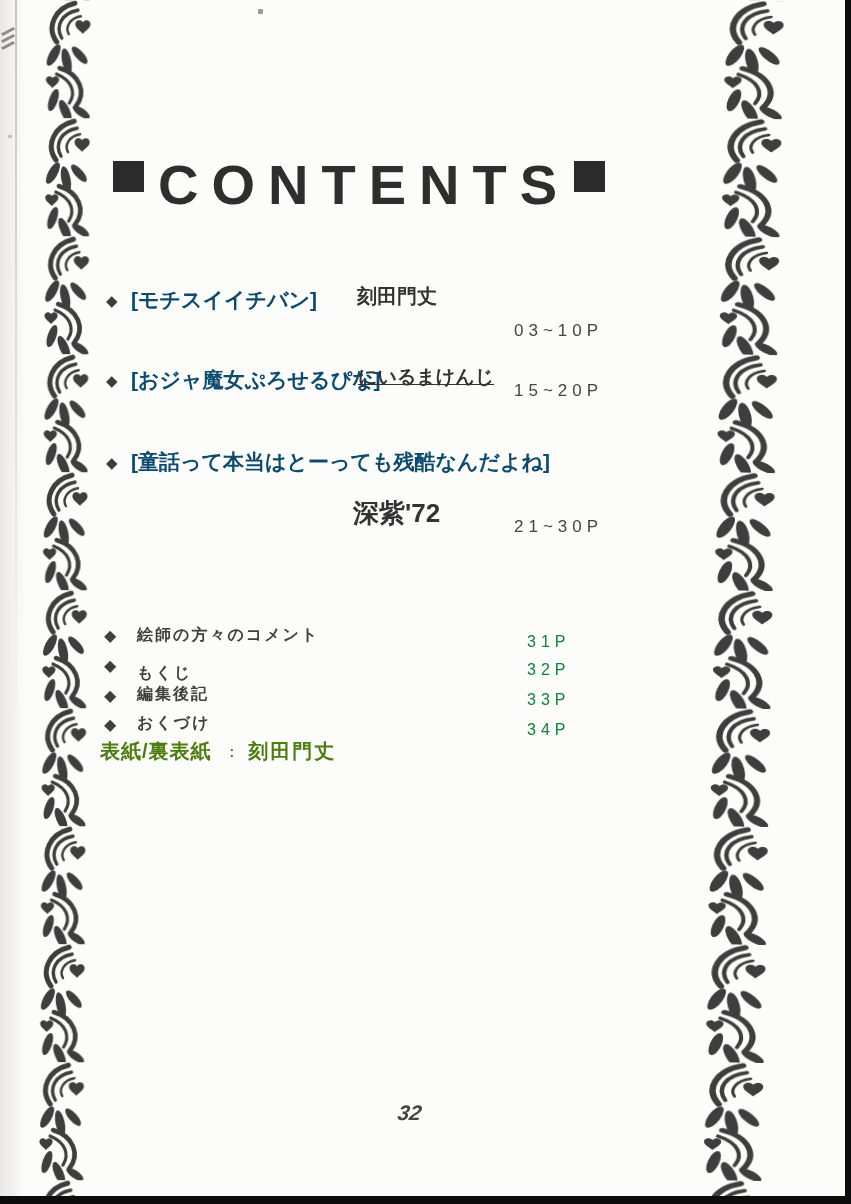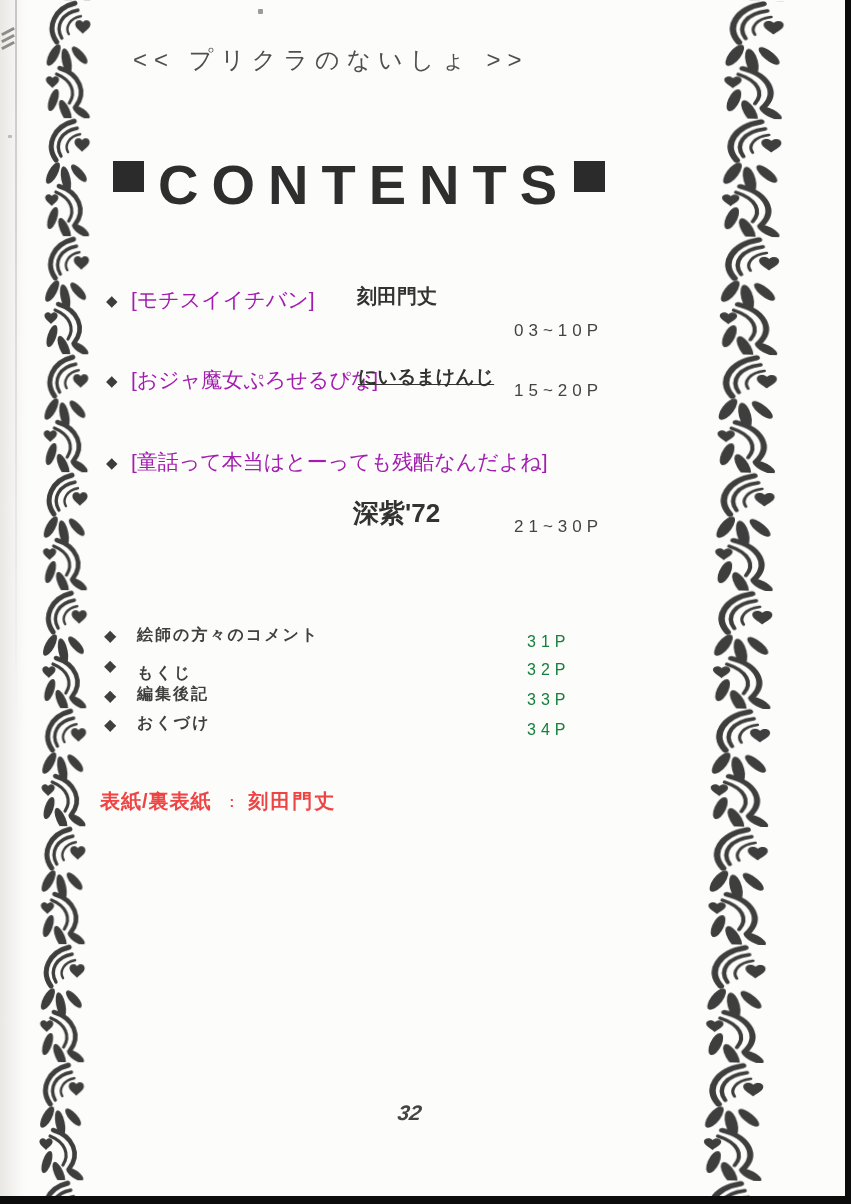--- a/index.html
+++ b/index.html
@@ -44,21 +44,21 @@
     display: flex; align-items: flex-start; white-space: nowrap; justify-content: space-between;
   }
   .black-square { width: 31px; height: 31px; background: #2b2b2b; display: inline-block; margin-top: 4px; }
   .contents-text {
     font-size: 56px; line-height: 1; font-weight: 600; letter-spacing: 13px;
     color: #2e2e2e; margin: 0 4px 0 14px;
   }
 
   
   .bullet { position: absolute; font-size: 15px; color: #3c3c3c; }
-  .work-title { position: absolute; left: 131px; font-size: 21px; font-weight: 400; white-space: nowrap; color: #a21caf; }
+  .work-title { position: absolute; left: 131px; font-size: 21px; font-weight: 700; white-space: nowrap; color: #0c4a6e; }
   .work-author { position: absolute; font-size: 20px; font-weight: 700; white-space: nowrap; color: #333; }
   .work-pages { position: absolute; left: 514px; font-size: 17px; letter-spacing: 5px; color: #444; white-space: nowrap; }
 
   .b1 { left: 106px; top: 292px; }
   .t1 { top: 286px; }
   .a1 { left: 357px; top: 283px; }
   .p1 { top: 301px; margin-top: 20px; }
 
   .b2 { left: 106px; top: 372px; }
   .t2 { top: 366px; }
@@ -73,21 +73,21 @@
   
   .sec-bullet { position: absolute; left: 104px; font-size: 16px; color: #3f3f3f; }
   .sec-label  { position: absolute; left: 137px; font-size: 16px; font-weight: 600; letter-spacing: 2px; color: #3f3f3f; white-space: nowrap; }
   .sec-pages  { position: absolute; left: 527px; font-size: 16px; letter-spacing: 5px; color: #15803d; white-space: nowrap; }
   .sb1 { top: 626px; } .sl1 { top: 625px; } .sp1 { top: 633px; }
   .sb2 { top: 656px; } .sl2 { top: 655px; margin-top: 8px; } .sp2 { top: 661px; }
   .sb3 { top: 686px; } .sl3 { top: 684px; } .sp3 { top: 691px; }
   .sb4 { top: 715px; } .sl4 { top: 713px; } .sp4 { top: 721px; }
 
   
-  .cover-credit { position: absolute; left: 100px; top: 788px; display: flex; align-items: flex-start; white-space: nowrap; color: #ef4444; }
+  .cover-credit { position: absolute; left: 100px; top: 738px; display: flex; align-items: flex-start; white-space: nowrap; color: #4d7c0f; }
   .cover-label  { font-size: 20px; font-weight: 700; letter-spacing: 1px; }
   .cover-sep    { font-size: 14px; font-weight: 700; margin: 6px 14px 0 18px; }
   .cover-author { font-size: 20px; font-weight: 700; letter-spacing: 2px; }
 
   
   .folio {
     position: absolute; left: 398px; top: 1101px;
     font-size: 21px; font-weight: 600; font-style: italic; color: #454545;
     transform: skewX(-10deg);
   }
@@ -136,21 +136,20 @@
       <pattern id="patR" width="56" height="118" patternUnits="userSpaceOnUse" patternTransform="scale(1.32,1)">
         <use href="#motifL"></use>
       </pattern>
     </defs>
     <rect width="76" height="1204" fill="url(#patR)"></rect>
   </svg>
 
   <div class="bottom-edge"></div>
   <div class="right-edge"></div>
 
-  <div class="doc-title">&lt;&lt; プリクラのないしょ &gt;&gt;</div>
 
   <div class="contents-heading">
     <span class="black-square"></span>
     <span class="contents-text">CONTENTS</span>
     <span class="black-square"></span>
   </div>
 
   <span class="bullet b1">◆</span>
   <span class="work-title t1">[モチスイイチバン]</span>
   <span class="work-author a1">刻田門丈</span>

